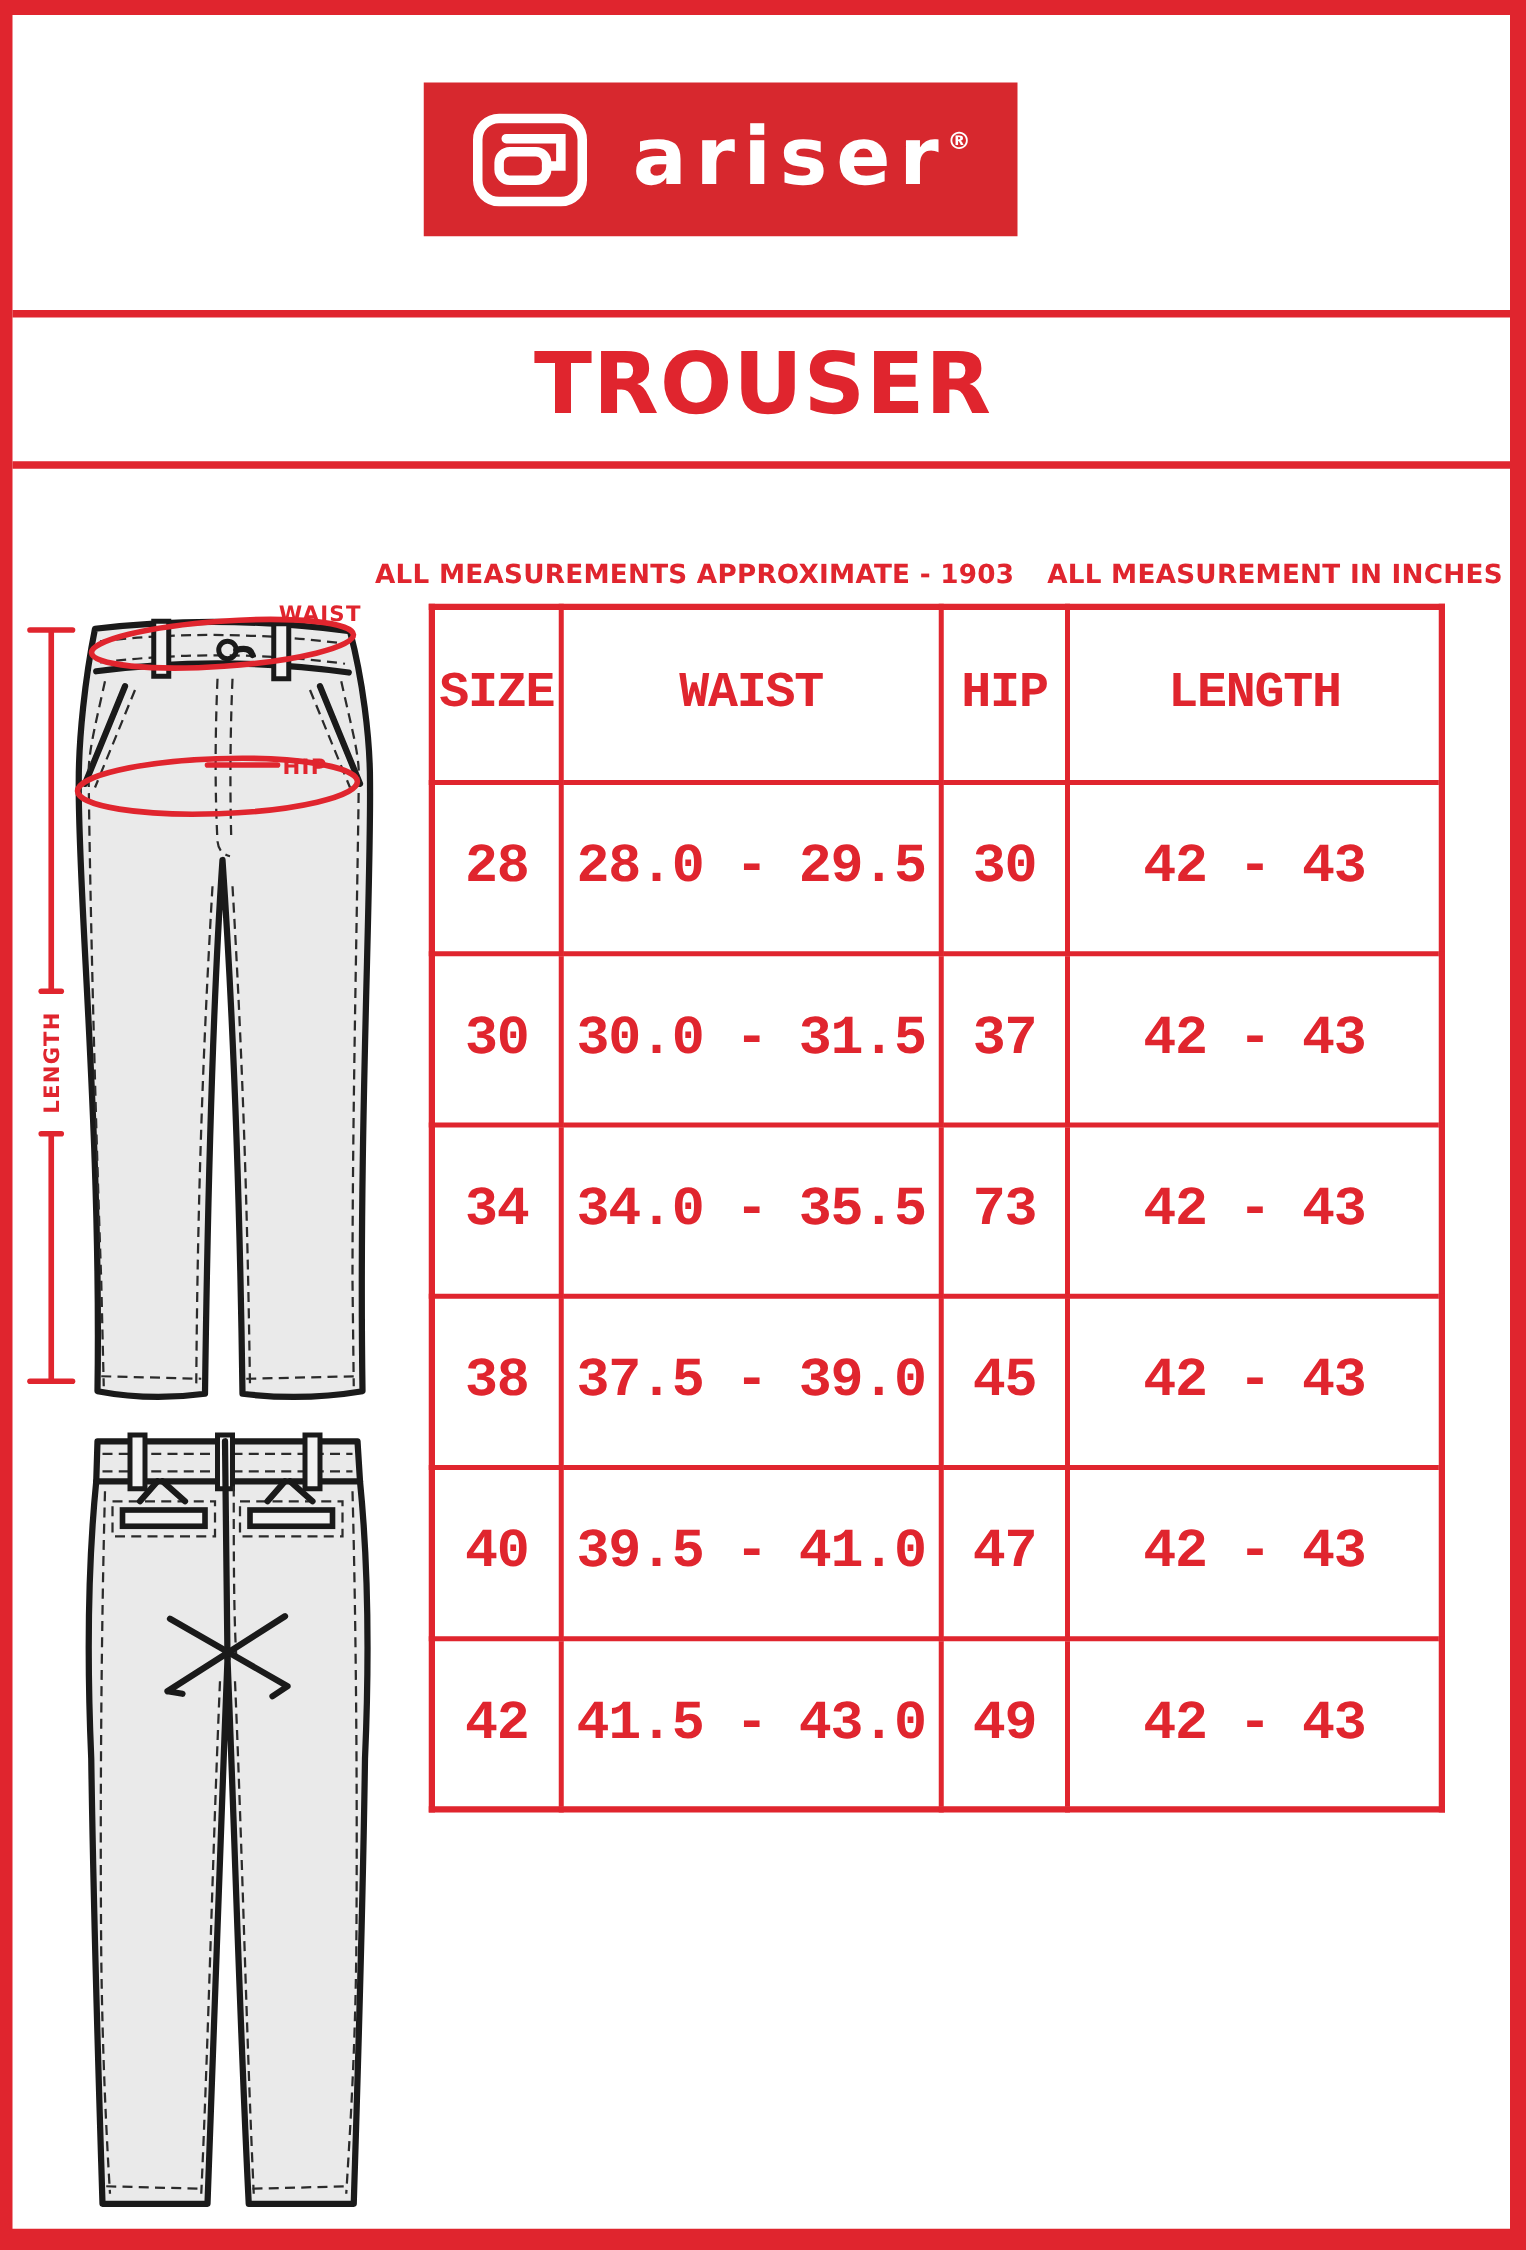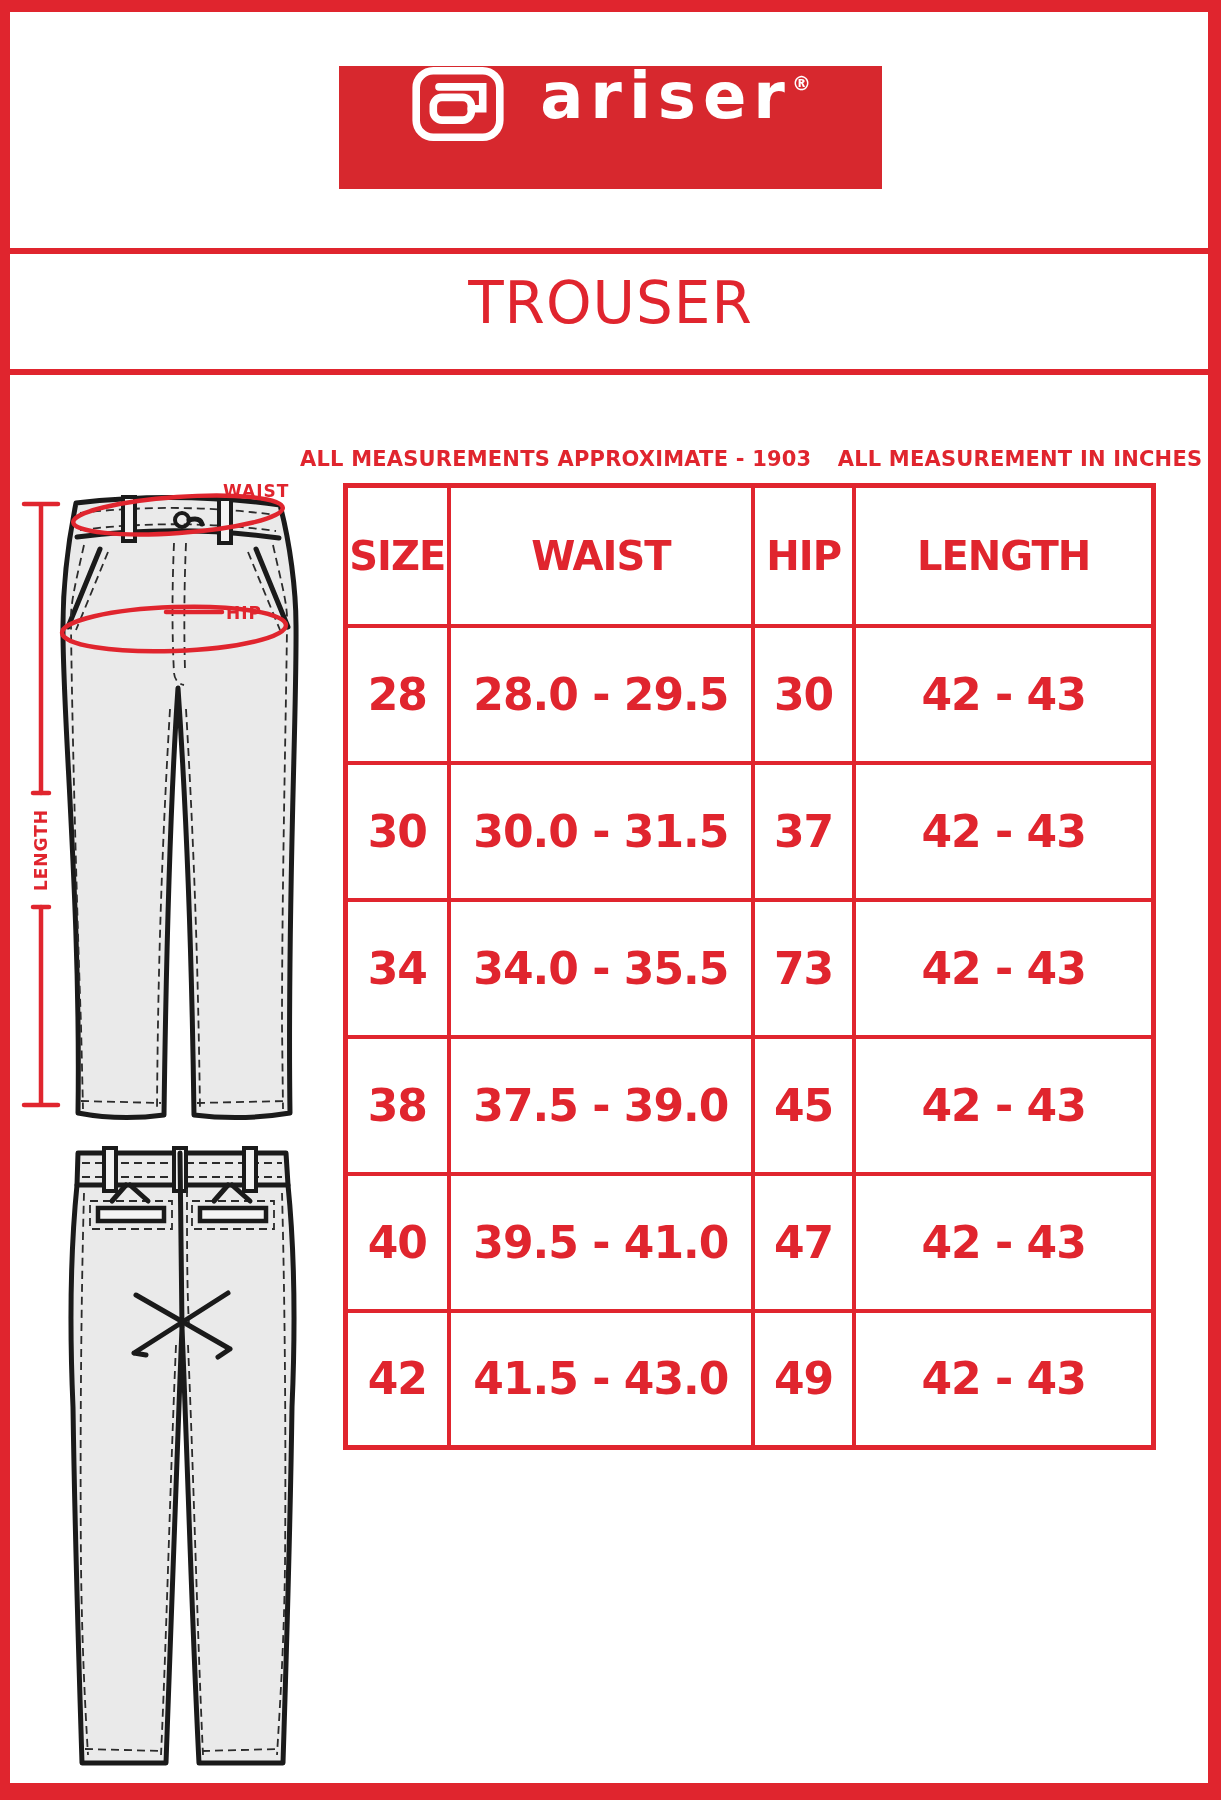--- a/index.html
+++ b/index.html
@@ -8,46 +8,46 @@
     --fill:#eaeaea;
     --outline:#1a1a1a;
   }
   *{margin:0;padding:0;box-sizing:border-box;}
   html,body{width:1221px;height:1800px;}
   body{font-family:"DejaVu Sans","Liberation Sans",sans-serif;background:#ffffff;overflow:hidden;}
   .page{position:relative;width:1221px;height:1800px;background:#fff;}
   .page-border{position:absolute;inset:0;border-style:solid;border-color:var(--red);
     border-width:12px 13px 17px 10px;pointer-events:none;z-index:30;}
   
-  .logo-box{position:absolute;left:339px;top:66px;width:543px;height:123px;background:var(--logo-red);
-    display:flex;justify-content:center;gap:34px;}
+  .logo-box{position:absolute;left:339px;top:66px;width:475px;height:123px;background:var(--logo-red);
+    display:flex;align-items:center;justify-content:center;gap:34px;}
   .logo-mark{width:96px;height:76px;flex:0 0 auto;}
   .logo-word{color:#fff;font-size:64px;font-weight:bold;letter-spacing:7px;line-height:1;
     text-transform:lowercase;position:relative;top:-2px;}
   .logo-reg{color:#fff;font-size:19px;font-weight:bold;vertical-align:28px;letter-spacing:0;}
   
   .divider{position:absolute;left:10px;right:13px;height:6px;background:var(--red);}
   .divider-1{top:248px;}
   .divider-2{top:369px;}
   
   .page-title{position:absolute;left:0;top:274px;width:100%;text-align:center;color:var(--red);
-    font-size:58px;font-weight:normal;letter-spacing:1px;line-height:1;}
+    font-size:68px;font-weight:bold;letter-spacing:1px;line-height:1;}
   
   .note{position:absolute;top:447px;color:var(--red);font-size:21px;font-weight:bold;
     text-align:center;white-space:nowrap;letter-spacing:0.2px;}
   .note-left{left:300px;width:500px;}
   .note-right{left:820px;width:400px;text-align:center;}
   
   table.size-table{position:absolute;left:343px;top:483px;width:813px;border-collapse:collapse;
     table-layout:fixed;}
   .size-table th,.size-table td{border:4px solid var(--red);color:var(--red);text-align:center;
     vertical-align:middle;white-space:nowrap;font-weight:bold;padding:0;}
   .size-table th{height:140px;font-size:40px;letter-spacing:-1px;}
   .size-table td{height:137px;font-size:44px;letter-spacing:-1px;}
-  .size-table{border:5px solid var(--red);}
+  .size-table{border:5px solid var(--red);font-family:Liberation Mono, monospace;}
   
   .front-illustration{position:absolute;left:16px;top:425px;width:300px;height:700px;}
   .back-illustration{position:absolute;left:40px;top:1145px;width:260px;height:630px;}
   svg .outline{stroke:var(--outline);stroke-width:5;fill:none;stroke-linecap:round;}
   svg .body-fill{fill:var(--fill);stroke:var(--outline);stroke-width:5;stroke-linejoin:round;}
   svg .stitch{stroke:#2b2b2b;stroke-width:1.8;fill:none;stroke-dasharray:8 5;}
   svg .redline{stroke:var(--red);stroke-width:4.5;fill:none;stroke-linecap:round;}
   svg .redtext{fill:var(--red);font-family:"DejaVu Sans","Liberation Sans",sans-serif;
     font-weight:bold;font-size:17px;letter-spacing:1px;}
   svg .loop{fill:#f3f3f3;stroke:var(--outline);stroke-width:4;}

